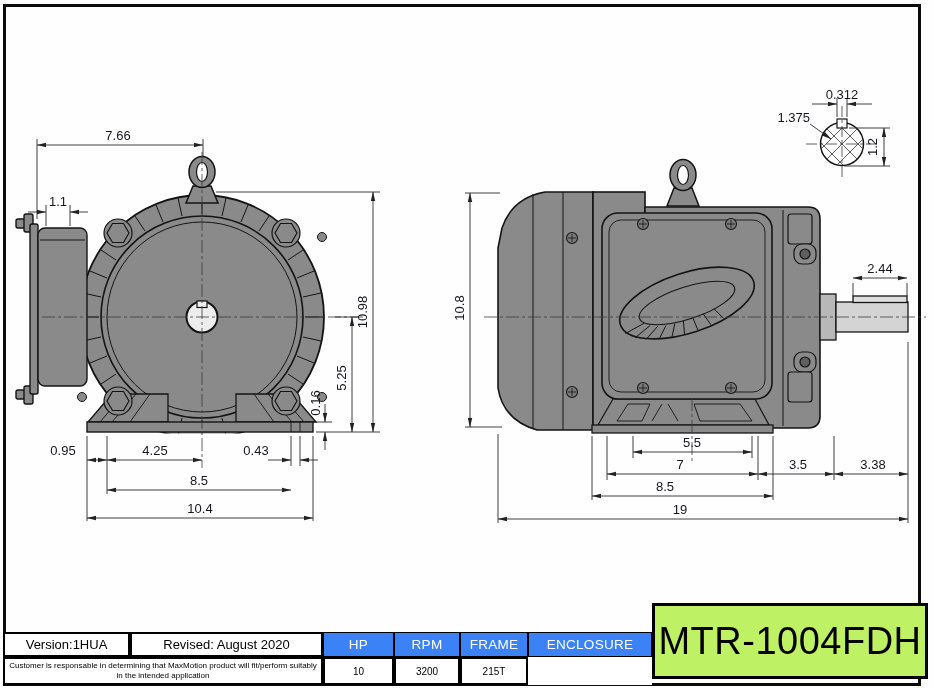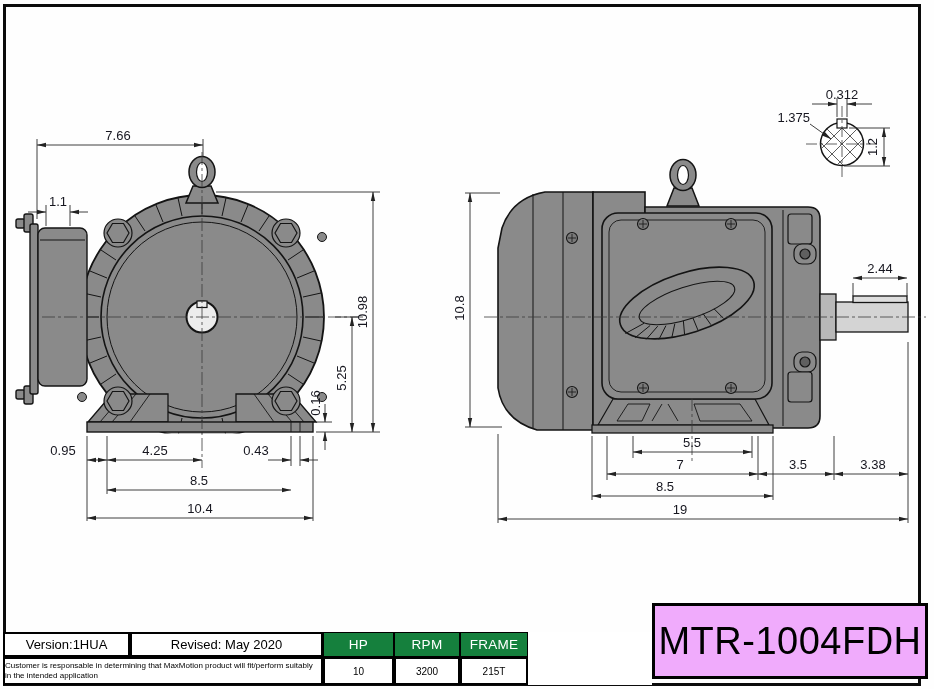--- a/index.html
+++ b/index.html
@@ -8,26 +8,26 @@
   #frame{position:absolute;left:3px;top:4px;width:912px;height:676px;border:3px solid #0b0b0b;}
   svg{position:absolute;left:0;top:0;}
   svg text{font-family:"Liberation Sans",sans-serif;font-size:13px;fill:#16161f;}
   .rot{font-size:13px;}
   
   #tblock{position:absolute;left:3px;top:632px;width:649px;height:53px;display:grid;
           grid-template-columns:127px 193px 71px 66px 68px 124px;grid-template-rows:25px 28px;
           background:#fff;}
   #tblock .c{box-sizing:border-box;display:flex;align-items:center;justify-content:center;
              font-size:13px;color:#000;background:#fff;border:2px solid #000;}
-  #tblock .hdr{background:#15803d;color:#fff;border:1px solid #000;font-size:13.5px;letter-spacing:.3px;}
+  #tblock .hdr{background:#3b82f6;color:#fff;border:1px solid #000;font-size:13.5px;letter-spacing:.3px;}
   #tblock .val{font-size:10px;}
-  #tblock .disc{grid-column:1 / span 2;font-size:8px;line-height:1.3;
+  #tblock .disc{grid-column:1 / span 2;font-size:8px;line-height:1.3;text-align:center;
                 padding:1px 0;}
   #partbox{position:absolute;left:652px;top:603px;width:276px;height:76px;box-sizing:border-box;
-           background:#f0abfc;border:3px solid #000;display:flex;align-items:center;justify-content:center;
+           background:#bef264;border:3px solid #000;display:flex;align-items:center;justify-content:center;
            font-size:38px;font-weight:500;letter-spacing:.5px;color:#000;}
 </style>
 </head>
 <body>
 
 <div id="page">
   <div id="frame"></div>
 
   <svg width="934" height="689" viewBox="0 0 934 689">
     <defs>
@@ -329,24 +329,25 @@
         <line x1="884" y1="128" x2="884" y2="166" marker-start="url(#arw)" marker-end="url(#arw)"></line>
       </g>
       <text x="842" y="99" text-anchor="middle">0.312</text>
       <text x="810" y="122" text-anchor="end">1.375</text>
       <text class="rot" transform="rotate(-90 877 147)" x="877" y="147" text-anchor="middle">1.2</text>
     </g>
   </svg>
 
   <div id="tblock">
     <div class="c">Version:1HUA</div>
-    <div class="c">Revised: May 2020</div>
+    <div class="c">Revised: August 2020</div>
     <div class="c hdr">HP</div>
     <div class="c hdr">RPM</div>
     <div class="c hdr">FRAME</div>
+    <div class="c hdr">ENCLOSURE</div>
     <div class="c disc">Customer is responsable in determining that MaxMotion product will fit/perform suitably in the intended application</div>
     <div class="c val">10</div>
     <div class="c val">3200</div>
     <div class="c val">215T</div>
   </div>
 
   <div id="partbox">MTR-1004FDH</div>
 </div>
 
 </body></html>

